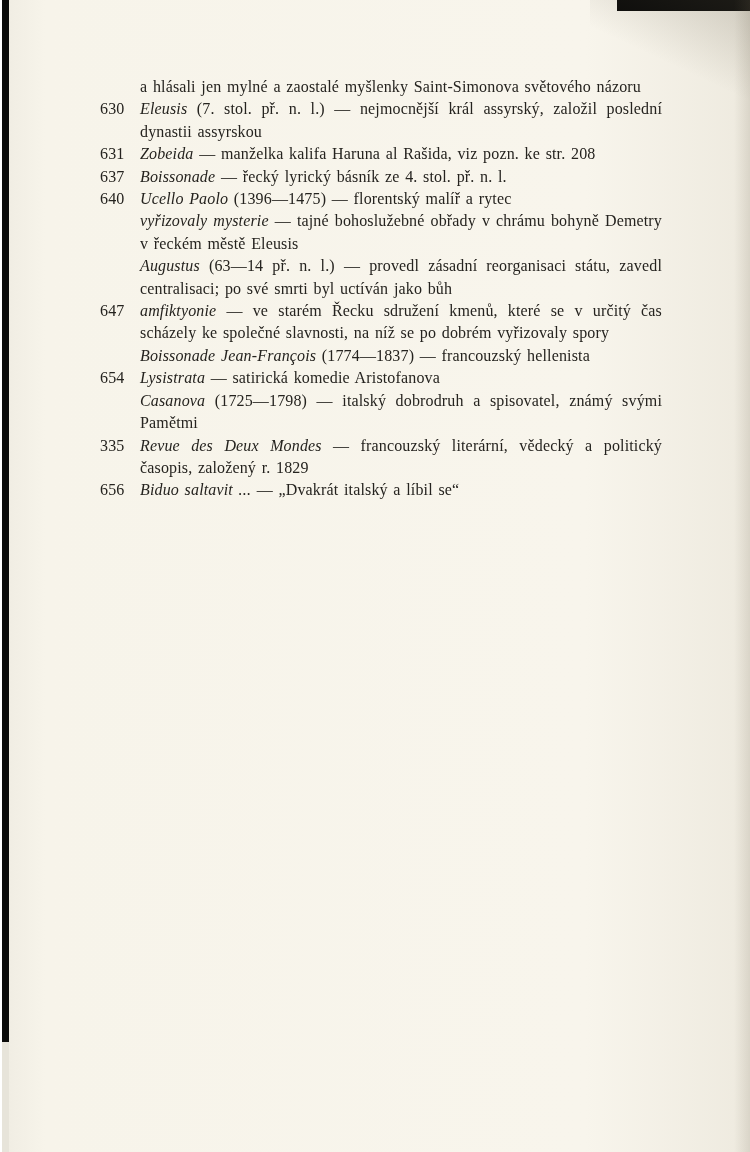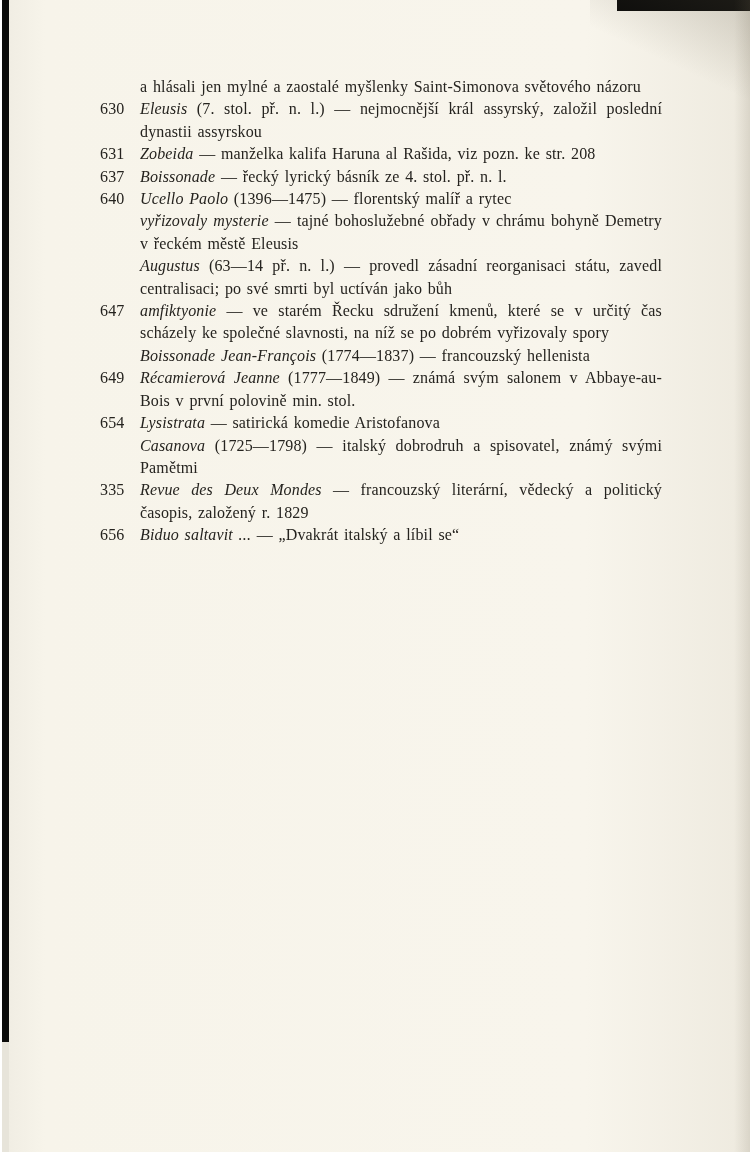--- a/index.html
+++ b/index.html
@@ -103,19 +103,18 @@
   <main class="notes">
       <p class="entry"><span class="num"></span><span class="txt">a hlásali jen mylné a zaostalé myšlenky Saint-Simonova světového názoru</span></p>
       <p class="entry"><span class="num">630</span><span class="term">Eleusis</span><span class="txt"> (7. stol. př. n. l.) — nejmocnější král assyrský, založil poslední dynastii assyrskou</span></p>
       <p class="entry"><span class="num">631</span><span class="term">Zobeida</span><span class="txt"> — manželka kalifa Haruna al Rašida, viz pozn. ke str. 208</span></p>
       <p class="entry"><span class="num">637</span><span class="term">Boissonade</span><span class="txt"> — řecký lyrický básník ze 4. stol. př. n. l.</span></p>
       <p class="entry"><span class="num">640</span><span class="term">Ucello Paolo</span><span class="txt"> (1396—1475) — florentský malíř a rytec</span></p>
       <p class="entry"><span class="num"></span><span class="term">vyřizovaly mysterie</span><span class="txt"> — tajné bohoslužebné obřady v chrámu bohyně Demetry v řeckém městě Eleusis</span></p>
       <p class="entry"><span class="num"></span><span class="term">Augustus</span><span class="txt"> (63—14 př. n. l.) — provedl zásadní reorganisaci státu, zavedl centralisaci; po své smrti byl uctíván jako bůh</span></p>
       <p class="entry"><span class="num">647</span><span class="term">amfiktyonie</span><span class="txt"> — ve starém Řecku sdružení kmenů, které se v určitý čas scházely ke společné slavnosti, na níž se po dobrém vyřizovaly spory</span></p>
       <p class="entry"><span class="num"></span><span class="term">Boissonade Jean-François</span><span class="txt"> (1774—1837) — francouzský hellenista</span></p>
-      <p class="entry"><span class="num">649</span><span class="term">Récamierová Jeanne</span><span class="txt"> (1777—1849) — známá svým salonem v Abbaye-au-Bois v první polovině min. stol.</span></p>
       <p class="entry"><span class="num">654</span><span class="term">Lysistrata</span><span class="txt"> — satirická komedie Aristofanova</span></p>
       <p class="entry"><span class="num"></span><span class="term">Casanova</span><span class="txt"> (1725—1798) — italský dobrodruh a spisovatel, známý svými Pamětmi</span></p>
       <p class="entry"><span class="num">335</span><span class="term">Revue des Deux Mondes</span><span class="txt"> — francouzský literární, vědecký a politický časopis, založený r. 1829</span></p>
       <p class="entry"><span class="num">656</span><span class="term">Biduo saltavit ...</span><span class="txt"> — „Dvakrát italský a líbil se“</span></p>
     </main>
 </div>
 
 </body></html>

